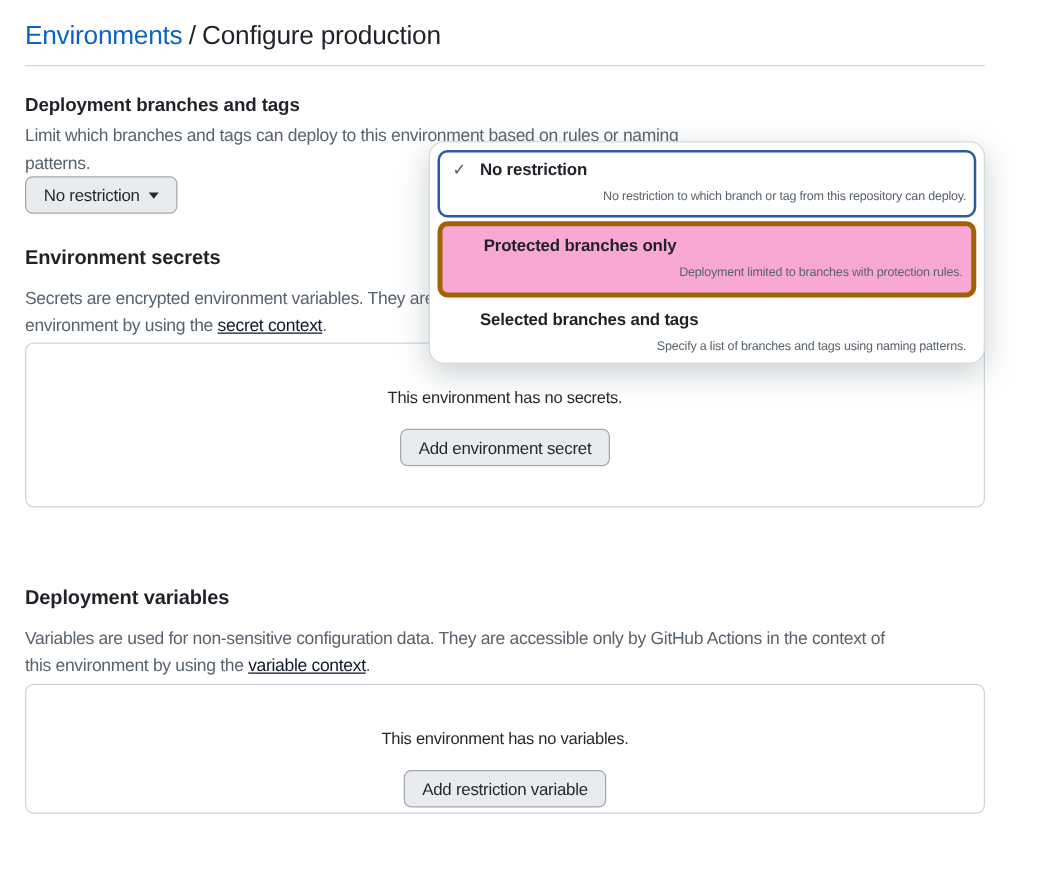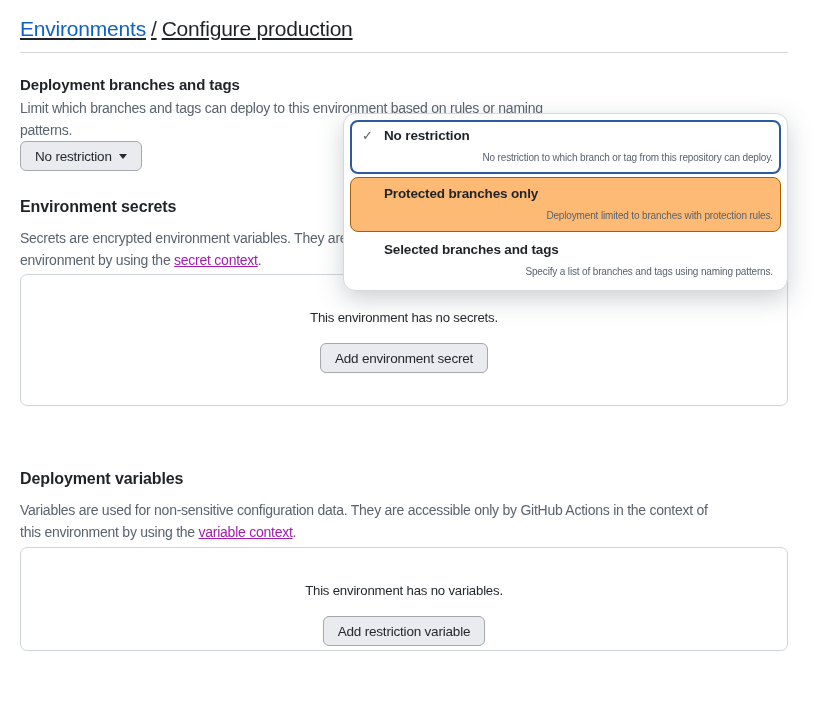--- a/index.html
+++ b/index.html
@@ -17,21 +17,20 @@
     margin-left: 20px;
     padding-top: 15px;
   }
   
   .page-title {
     font-size: 21px;
     font-weight: 400;
     line-height: 27px;
     letter-spacing: -0.2px;
     white-space: nowrap;
-    text-decoration: underline;
   }
   .page-title a {
     color: #0d62c4;
     text-decoration: none;
     cursor: pointer;
   }
   .title-sep { color: #1f2328; margin: 0 5px; }
   hr.header-rule {
     border: none;
     border-top: 1px solid #d4d8dc;
@@ -55,21 +54,21 @@
   }
   .desc {
     font-size: 14px;
     letter-spacing: -0.25px;
     line-height: 21.5px;
     color: #59636e;
     margin-top: 4px;
     white-space: pre;
   }
   .desc a {
-    color: #a21caf;
+    color: #0f172a;
     text-decoration: underline;
     cursor: pointer;
   }
   
   .btn {
     display: inline-flex;
     align-items: center;
     gap: 7px;
     height: 30px;
     padding: 0 14px;
@@ -156,22 +155,22 @@
     margin-top: 3px;
     color: #59636e;
     white-space: nowrap;
     text-align: right;
   }
   .menu-item.selected {
     border: 2px solid #2d5a9e;
     padding: 4px 6px 6px 32px;
   }
   .menu-item.highlighted {
-    background: #fdba74;
-    border: 1px solid #a16207;
+    background: #f9a8d4;
+    border: 4px solid #a16207;
     margin-top: 3px;
     padding: 6px 7px 7px 33px;
   }
   .menu-item.plain { margin-top: 2px; }
   .check {
     position: absolute;
     left: 10px;
     top: 6px;
     font-size: 13px;
     color: #57606a;

